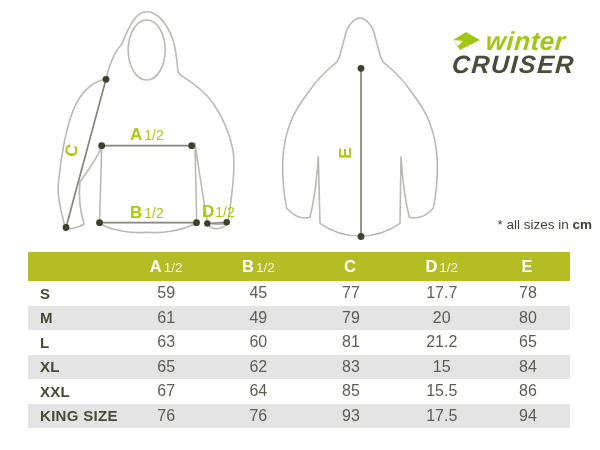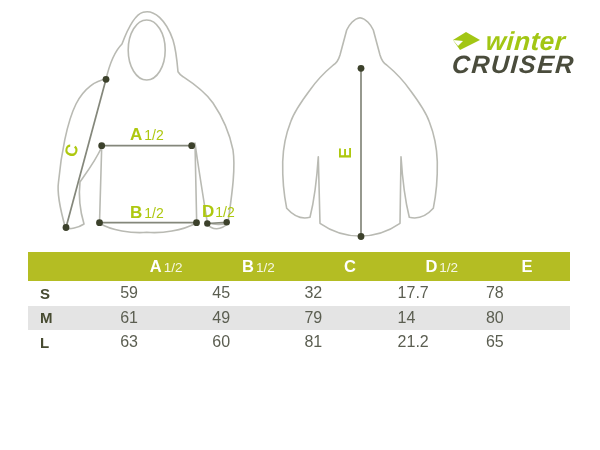--- a/index.html
+++ b/index.html
@@ -44,21 +44,21 @@
   .note b{font-weight:bold;}
 
   
   table.sizes{position:absolute;left:28px;top:252px;width:542px;border-collapse:collapse;table-layout:fixed;}
   table.sizes thead tr{background:var(--header-green);height:29px;}
   table.sizes th{font-weight:bold;color:#fff;text-align:center;font-size:16.5px;padding:0;}
   table.sizes .hf{font-weight:400;font-size:13.5px;opacity:.88;margin-left:2px;}
   table.sizes tbody tr{height:24.5px;background:#fff;}
   table.sizes tbody tr.alt{background:var(--row-alt);}
   table.sizes tbody th{color:var(--size-label);text-align:left;padding-left:12px;font-size:15px;letter-spacing:.3px;}
-  table.sizes tbody td{color:var(--number-gray);font-size:16px;font-weight:400;padding:0;}
+  table.sizes tbody td{color:var(--number-gray);text-align:center;font-size:16px;font-weight:400;padding:0;}
 </style>
 </head>
 <body>
 
 <div class="stage">
 
   <svg id="front-svg" class="diagram" width="230" height="245" viewBox="0 0 230 245" xmlns="http://www.w3.org/2000/svg">
     <path class="outline" d="
       M 66,79.3
       C 70,62 76,50 82,44
@@ -140,20 +140,21 @@
     <div class="logo-top">
       <svg width="30" height="20" viewBox="0 0 30 20">
         <path d="M1,9 L14,1 L28,9 L8,19 Z" fill="var(--logo-green)"></path>
         <path d="M1,9 L11,10 L6,15 Z" fill="#ffffff"></path>
       </svg>
       <span class="logo-winter">winter</span>
     </div>
     <span class="logo-cruiser">CRUISER</span>
   </div>
 
+  <div class="note"><span>* all sizes in </span><b>cm</b></div>
 
   <table class="sizes">
     <colgroup>
       <col style="width:17%">
         <col style="width:17%">
         <col style="width:17%">
       <col style="width:17.2%">
         <col style="width:16.3%">
         <col style="width:15.5%">
     </colgroup>
@@ -165,36 +166,60 @@
         <th><span class="hl">C</span><span class="hf"></span></th>
         <th><span class="hl">D</span><span class="hf">1/2</span></th>
         <th><span class="hl">E</span><span class="hf"></span></th>
       </tr>
     </thead>
     <tbody>
         <tr>
           <th>S</th>
           <td>59</td>
           <td>45</td>
-          <td>32</td>
+          <td>77</td>
           <td>17.7</td>
           <td>78</td>
         </tr>
         <tr class="alt">
           <th>M</th>
           <td>61</td>
           <td>49</td>
           <td>79</td>
-          <td>14</td>
+          <td>20</td>
           <td>80</td>
         </tr>
         <tr>
           <th>L</th>
           <td>63</td>
           <td>60</td>
           <td>81</td>
           <td>21.2</td>
           <td>65</td>
         </tr>
+        <tr class="alt">
+          <th>XL</th>
+          <td>65</td>
+          <td>62</td>
+          <td>83</td>
+          <td>15</td>
+          <td>84</td>
+        </tr>
+        <tr>
+          <th>XXL</th>
+          <td>67</td>
+          <td>64</td>
+          <td>85</td>
+          <td>15.5</td>
+          <td>86</td>
+        </tr>
+        <tr class="alt">
+          <th>KING SIZE</th>
+          <td>76</td>
+          <td>76</td>
+          <td>93</td>
+          <td>17.5</td>
+          <td>94</td>
+        </tr>
       </tbody>
   </table>
 
 </div>
 
 </body></html>

